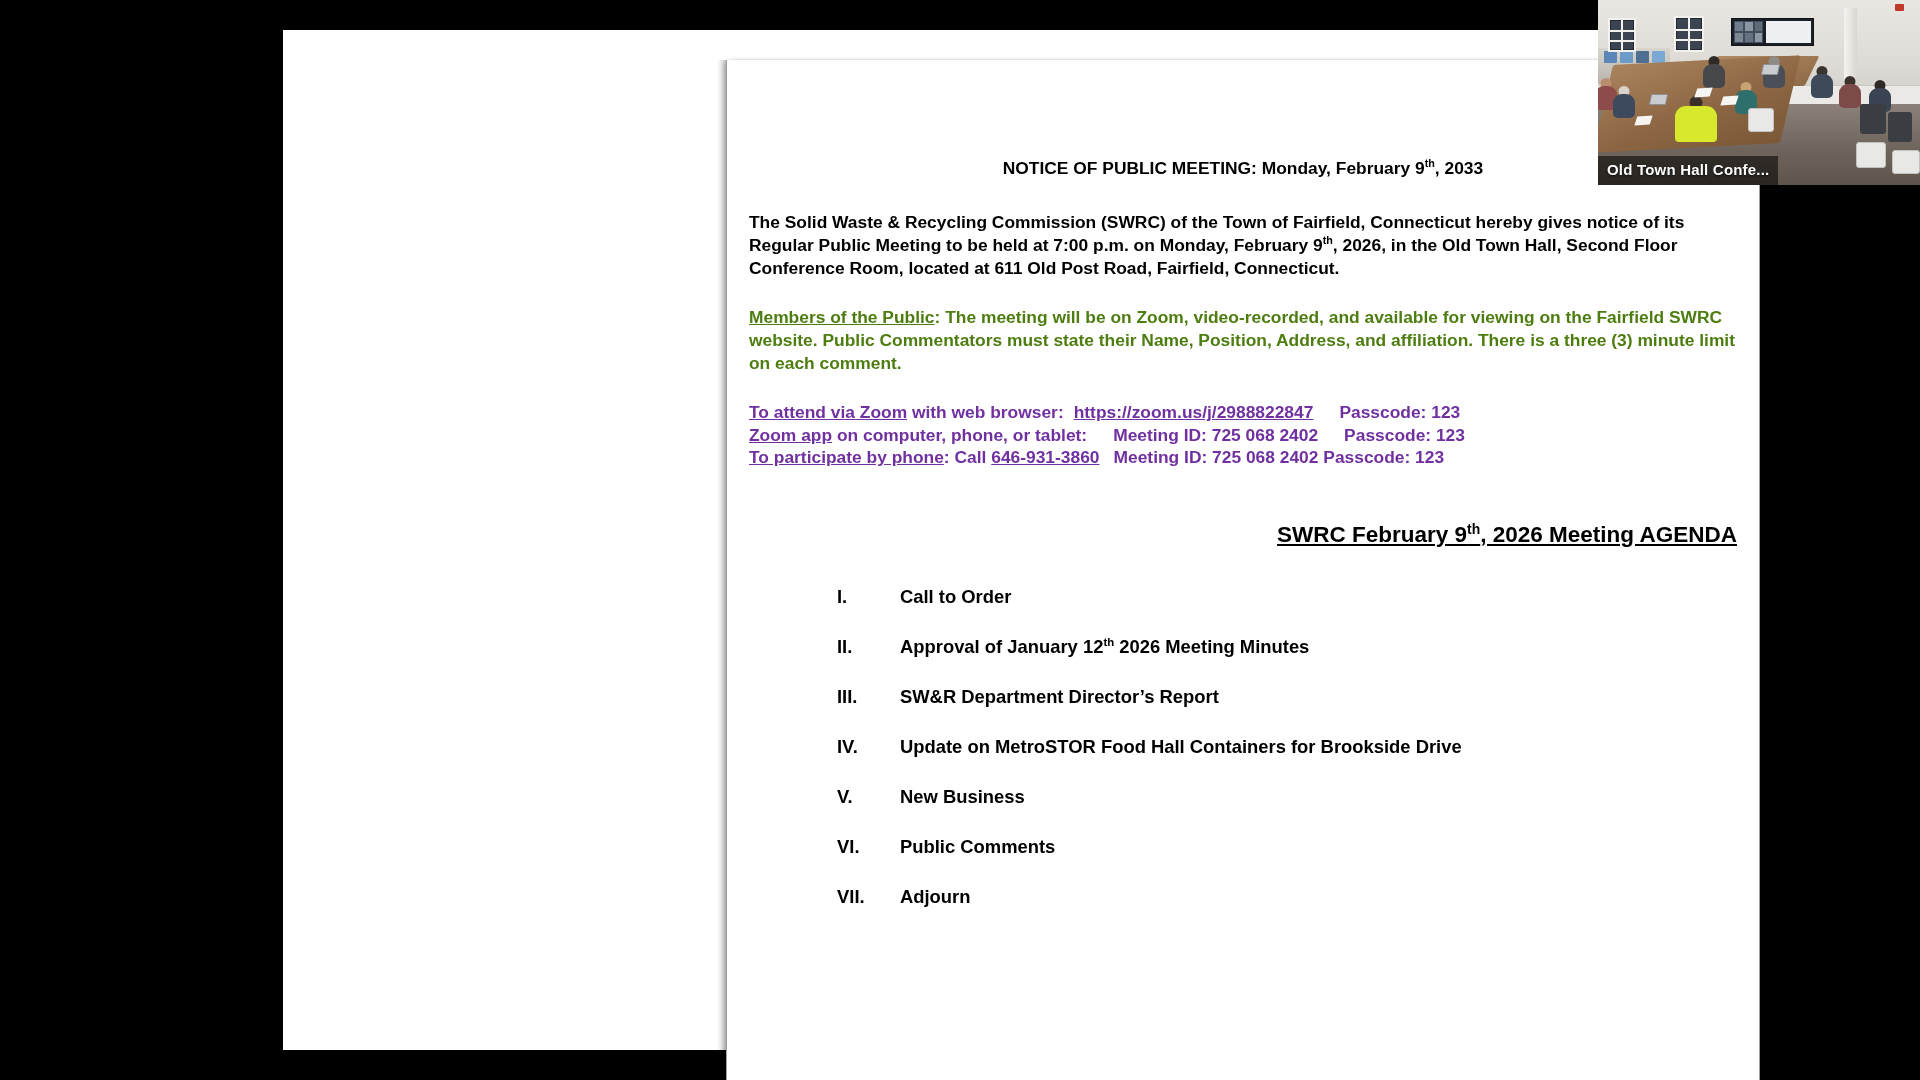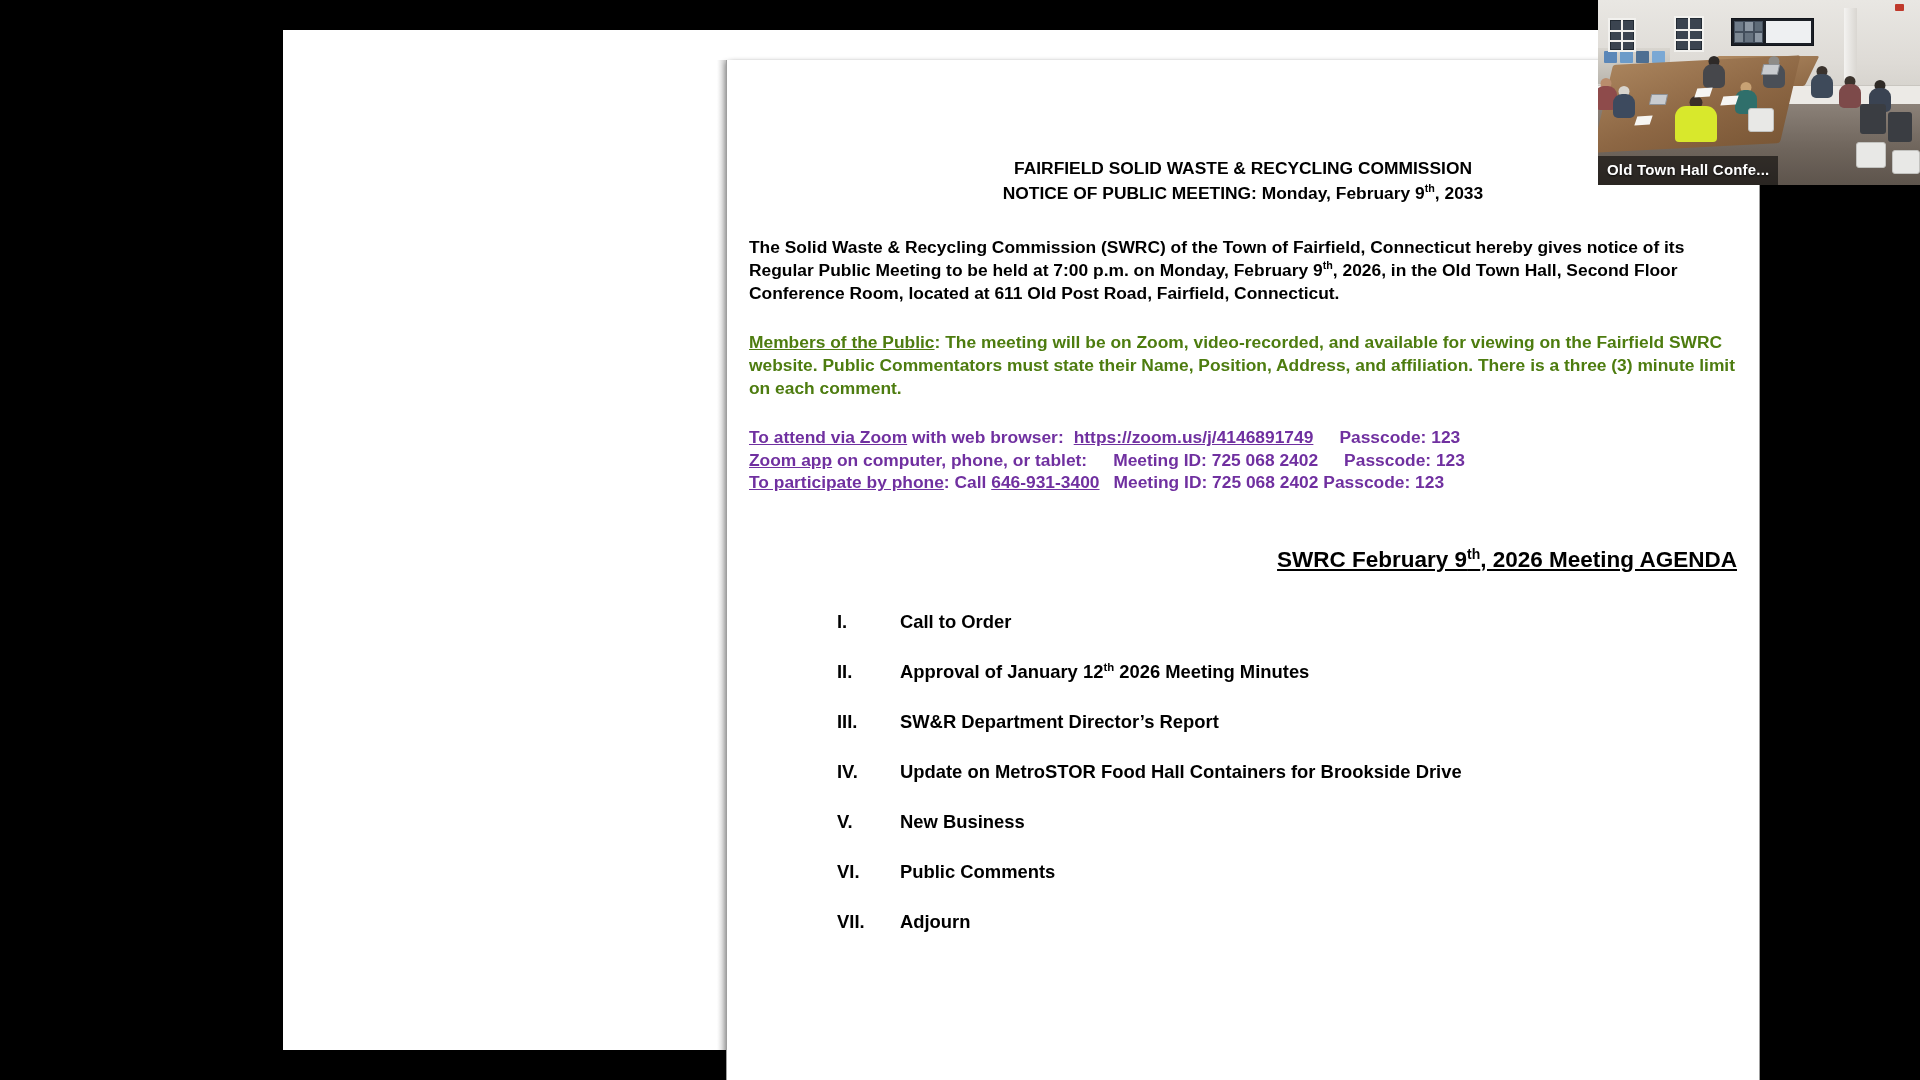--- a/index.html
+++ b/index.html
@@ -305,35 +305,34 @@
 
   <div id="viewer">
 
     <div id="page">
       <div class="gutter left"></div>
       <div class="gutter right"></div>
 
       <div id="doc" style="padding-top:96px;">
 
         <div class="doc-title">
-          <div class="doc-title-line">FAIRFIELD SOLID WASTE &amp; RECYCLING COMMISSION</div>
           <div class="doc-title-line"><span>NOTICE OF PUBLIC MEETING: Monday, February 9</span><sup>th</sup><span>, 2033</span></div>
         </div>
 
         <div class="para" style="margin-top:30px;"><span>The Solid Waste &amp; Recycling Commission (SWRC) of the Town of Fairfield, Connecticut hereby gives notice of its Regular Public Meeting to be held at 7:00 p.m. on Monday, February 9</span><sup>th</sup><span>, 2026, in the Old Town Hall, Second Floor Conference Room, located at 611 Old Post Road, Fairfield, Connecticut.</span></div>
 
         <div class="para purple" style="margin-top:26px;"><span class="u">Members of the Public</span><span>: The meeting will be on Zoom, video-recorded, and available for viewing on the Fairfield SWRC website. Public Commentators must state their Name, Position, Address, and affiliation. There is a three (3) minute limit on each comment.</span></div>
 
         <div class="zoom-block" style="margin-top:26px;">
 
-          <div class="zoom-line"><span class="lbl">To attend via Zoom</span><span> with web browser:</span><span class="sp-a"></span><span class="u">https://zoom.us/j/4146891749</span><span class="sp-b"></span><span>Passcode: 123</span></div>
+          <div class="zoom-line"><span class="lbl">To attend via Zoom</span><span> with web browser:</span><span class="sp-a"></span><span class="u">https://zoom.us/j/2988822847</span><span class="sp-b"></span><span>Passcode: 123</span></div>
 
           <div class="zoom-line"><span class="lbl">Zoom app</span><span> on computer, phone, or tablet:</span><span class="sp-b"></span><span>Meeting ID: 725 068 2402</span><span class="sp-b"></span><span>Passcode: 123</span></div>
 
-          <div class="zoom-line"><span class="lbl">To participate by phone</span><span>: Call </span><span class="u">646-931-3400</span><span class="sp-c"></span><span>Meeting ID: 725 068 2402   Passcode: 123</span></div>
+          <div class="zoom-line"><span class="lbl">To participate by phone</span><span>: Call </span><span class="u">646-931-3860</span><span class="sp-c"></span><span>Meeting ID: 725 068 2402   Passcode: 123</span></div>
         </div>
 
         <div class="agenda-heading"><span class="inner"><span>SWRC February 9</span><sup>th</sup><span>, 2026 Meeting AGENDA</span></span></div>
 
         <div id="agenda">
 
           <div class="agenda-row">
             <span class="agenda-num">I.</span>
             <span class="agenda-label">Call to Order</span>
           </div>

